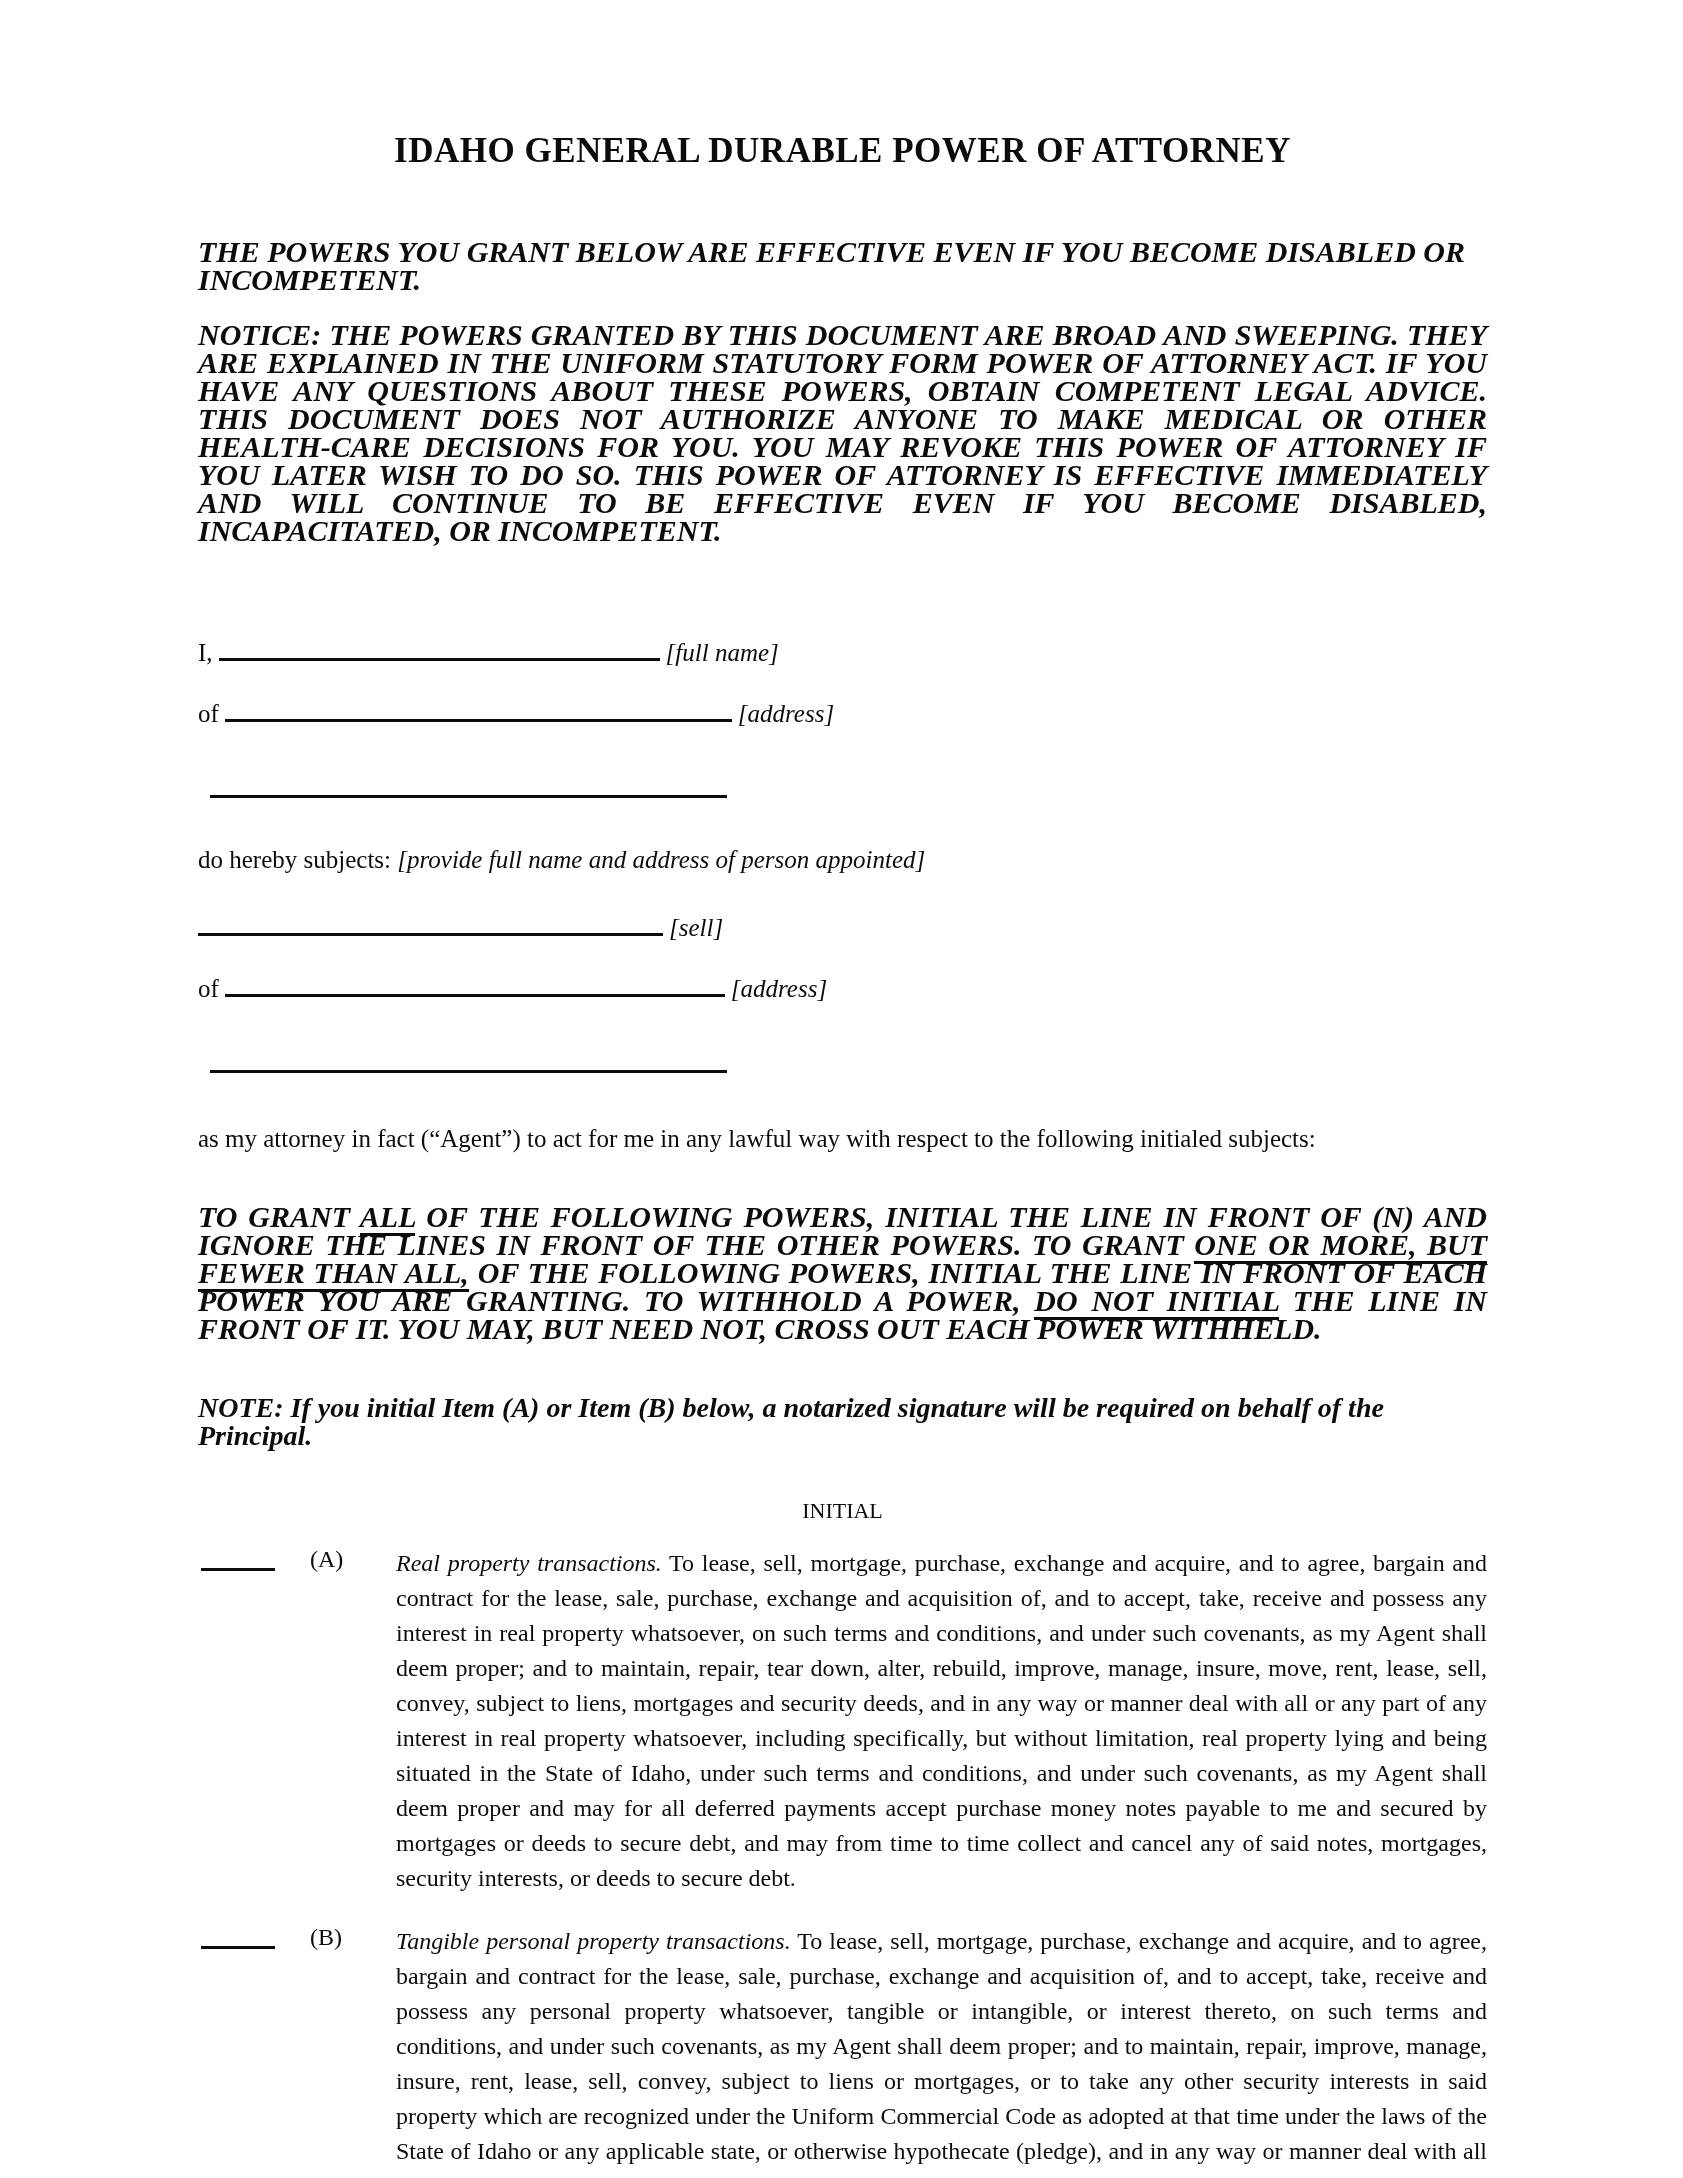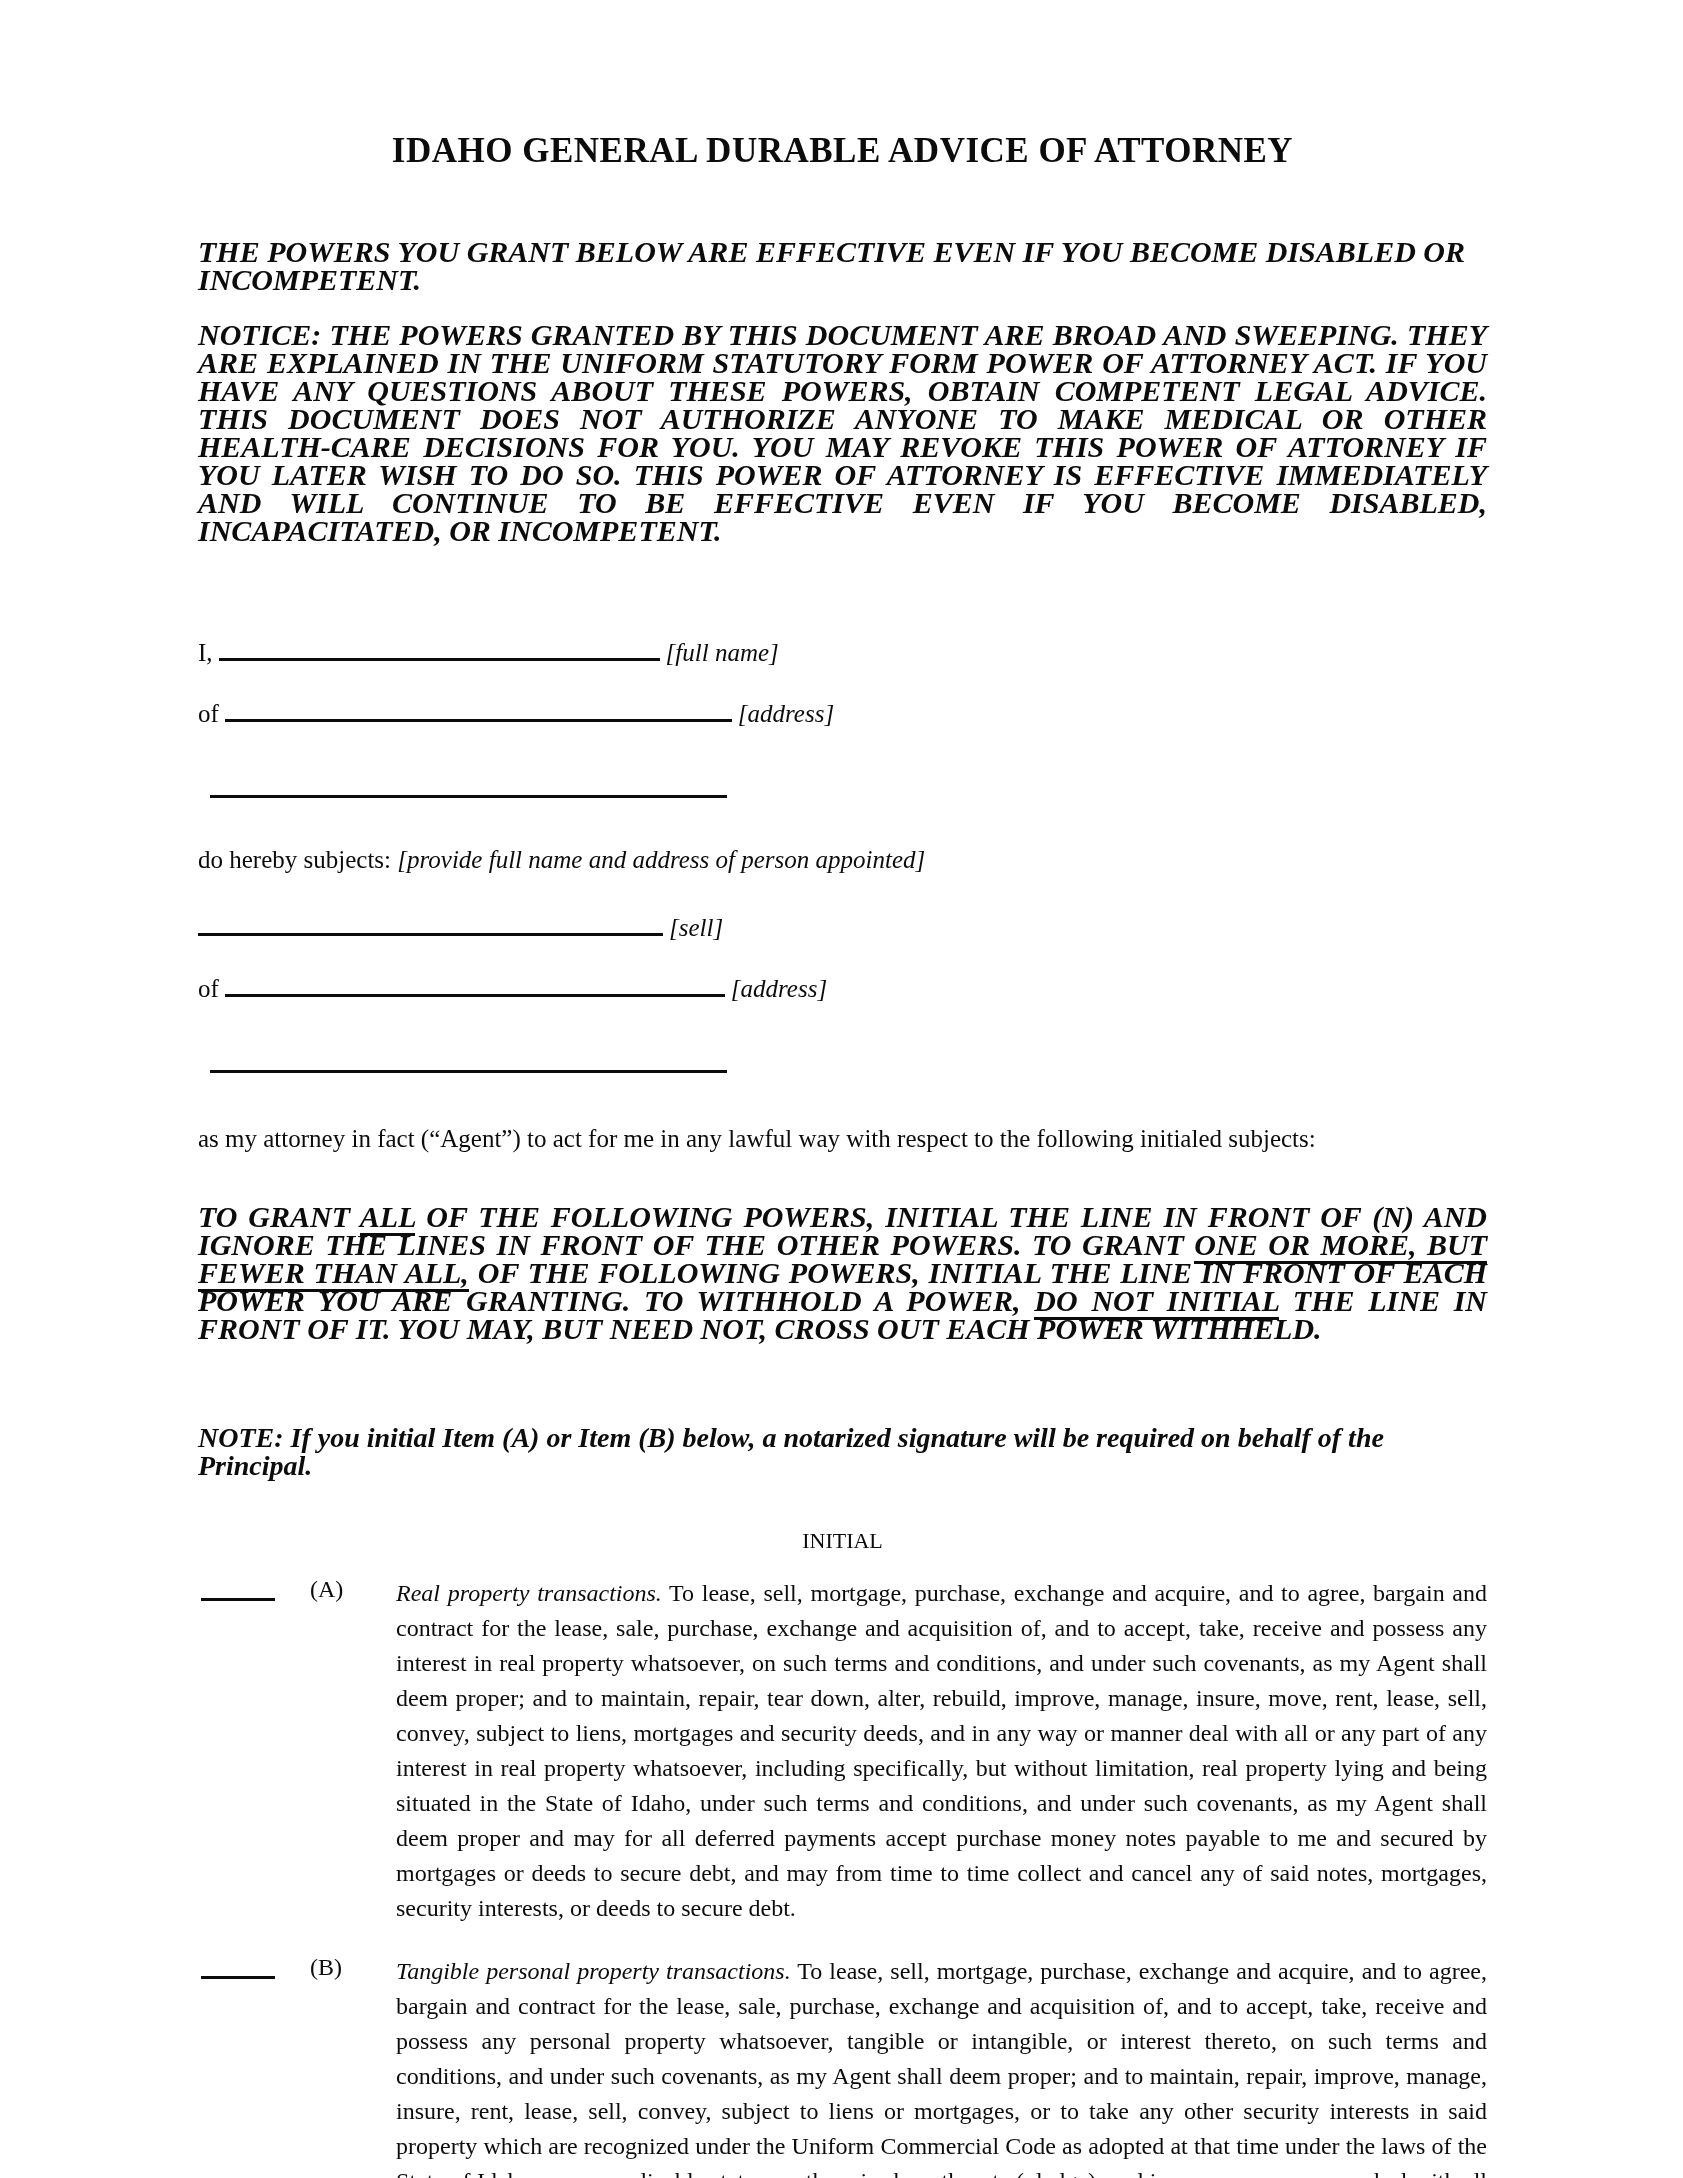--- a/index.html
+++ b/index.html
@@ -48,21 +48,21 @@
   .appoint-row{margin:40px 0 32px 0;}
   .gap-lg{margin-bottom:36px;}
   .attorney-para{
     font-size:25px;
     line-height:29px;
     text-align:justify;
     margin:44px 0 50px 0;
   }
   .grant-para{
     text-align:justify;
-    margin-bottom:81px;
+    margin-bottom:51px;
   }
   .note-para{
     font-size:28px;
     font-weight:bold;
     font-style:italic;
     line-height:28px;
     margin:0 0 48px 0;
   }
   .initial-label{
     font-size:22px;
@@ -89,21 +89,21 @@
     line-height:35px;
     text-align:justify;
   }
   .item-lead{font-style:italic;}
 </style>
 </head>
 <body>
 
 <div class="page">
 
-  <h1 class="doc-title">IDAHO GENERAL DURABLE ADVICE OF ATTORNEY</h1>
+  <h1 class="doc-title">IDAHO GENERAL DURABLE POWER OF ATTORNEY</h1>
 
   <p class="caps-para fx-line">THE POWERS YOU GRANT BELOW ARE EFFECTIVE EVEN IF YOU BECOME DISABLED OR INCOMPETENT.</p>
 
   <p class="caps-para notice-para">NOTICE: THE POWERS GRANTED BY THIS DOCUMENT ARE BROAD AND SWEEPING. THEY ARE EXPLAINED IN THE UNIFORM STATUTORY FORM POWER OF ATTORNEY ACT. IF YOU HAVE ANY QUESTIONS ABOUT THESE POWERS, OBTAIN COMPETENT LEGAL ADVICE. THIS DOCUMENT DOES NOT AUTHORIZE ANYONE TO MAKE MEDICAL OR OTHER HEALTH-CARE DECISIONS FOR YOU. YOU MAY REVOKE THIS POWER OF ATTORNEY IF YOU LATER WISH TO DO SO. THIS POWER OF ATTORNEY IS EFFECTIVE IMMEDIATELY AND WILL CONTINUE TO BE EFFECTIVE EVEN IF YOU BECOME DISABLED, INCAPACITATED, OR INCOMPETENT.</p>
 
   <div class="form-row">
     <span class="plain-label">I,</span><span class="fill-line" style="width:441px;"></span><span class="hint">[full name]</span>
   </div>
 
   <div class="form-row">

